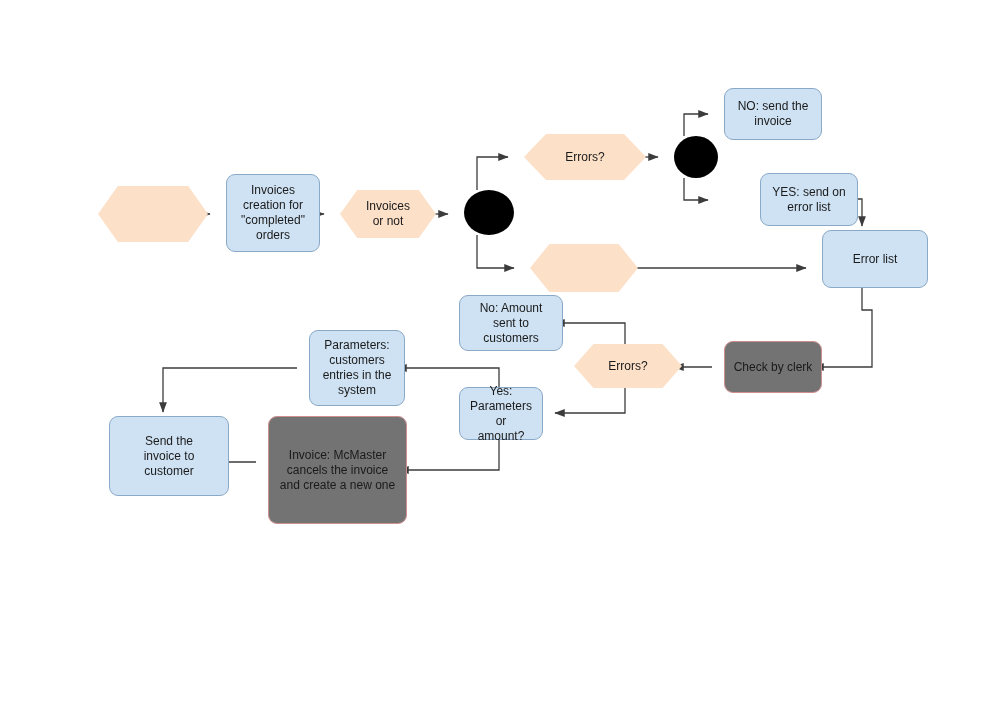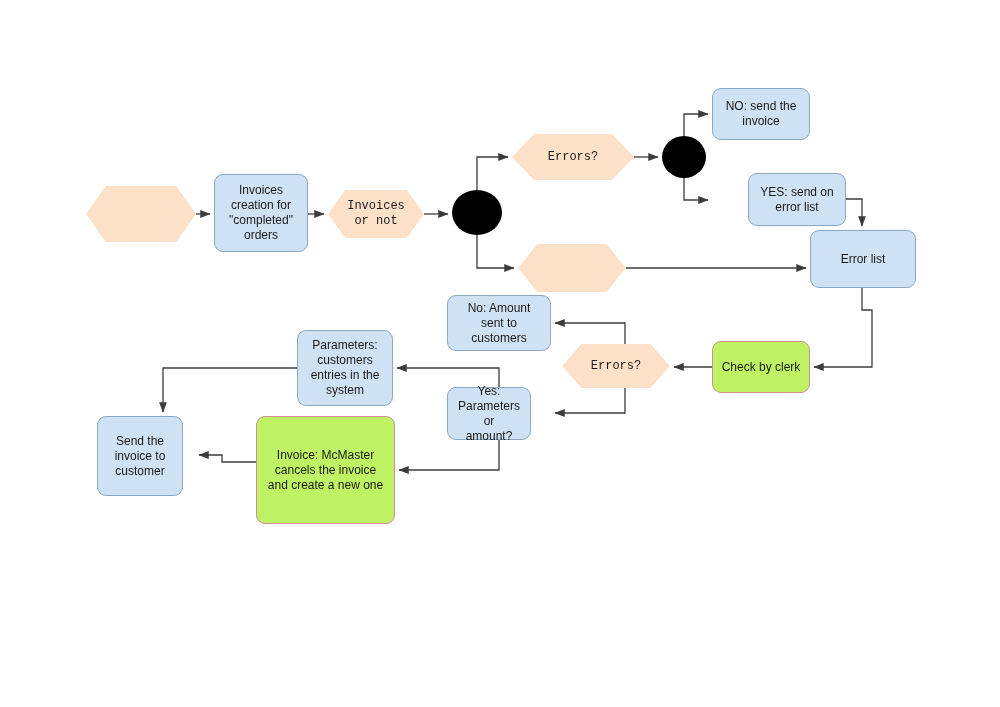--- a/index.html
+++ b/index.html
@@ -1,23 +1,23 @@
 <!DOCTYPE html>
 <html><head>
 <meta charset="utf-8">
 <style>
   html,body{margin:0;padding:0;background:#ffffff;}
   body{width:1000px;height:707px;font-family:"Liberation Sans",sans-serif;overflow:hidden;}
   #canvas{position:relative;width:1000px;height:707px;background:#ffffff;}
   svg.edges{position:absolute;left:0;top:0;width:1000px;height:707px;pointer-events:none;}
-  .node{position:absolute;box-sizing:border-box;display:flex;align-items:center;justify-content:center;text-align:center;color:#1a1a1a;line-height:1.25;}
+  .node{position:absolute;box-sizing:border-box;display:flex;align-items:center;justify-content:center;text-align:center;color:#1a1a1a;line-height:1.25;margin-left:12px;}
   .rect{border:1px solid #7b93b0;border-radius:9px;}
   .rect.blue{background:#cfe2f3;border-color:#8aa9c7;}
-  .rect.pink{background:#bef264;border-color:#cf8f8f;}
-  .hex{background:transparent;border:none;font-family:Liberation Mono, monospace;}
+  .rect.pink{background:#737373;border-color:#cf8f8f;}
+  .hex{background:transparent;border:none;}
   .hex .hexshape{position:absolute;left:0;top:0;width:100%;height:100%;
       background:#fce0c8;
       -webkit-clip-path:polygon(18% 0,82% 0,100% 50%,82% 100%,18% 100%,0 50%);
       clip-path:polygon(18% 0,82% 0,100% 50%,82% 100%,18% 100%,0 50%);}
   .hex .hexlabel{position:relative;z-index:2;width:100%;}
   .dot{position:absolute;background:#000000;border-radius:50%;}
   .lbl{display:block;width:100%;padding:0 6px;box-sizing:border-box;white-space:pre-line;}
 </style>
 </head>
 <body>
@@ -106,19 +106,19 @@
         <span class="lbl" style="font-size: 12px;">Parameters:
 customers
 entries in the
 system</span>
       </div>
       <div class="node rect pink" style="left: 256px; top: 416px; width: 139px; height: 108px;">
         <span class="lbl" style="font-size: 12px;">Invoice: McMaster
 cancels the invoice
 and create a new one</span>
       </div>
-      <div class="node rect blue" style="left: 97px; top: 416px; width: 86px; height: 80px;">
+      <div class="node rect blue" style="left: 97px; top: 416px; width: 120px; height: 80px;">
         <span class="lbl" style="font-size: 12px;">Send the
 invoice to
 customer</span>
       </div>
     </div>
 </div>
 
 </body></html>

